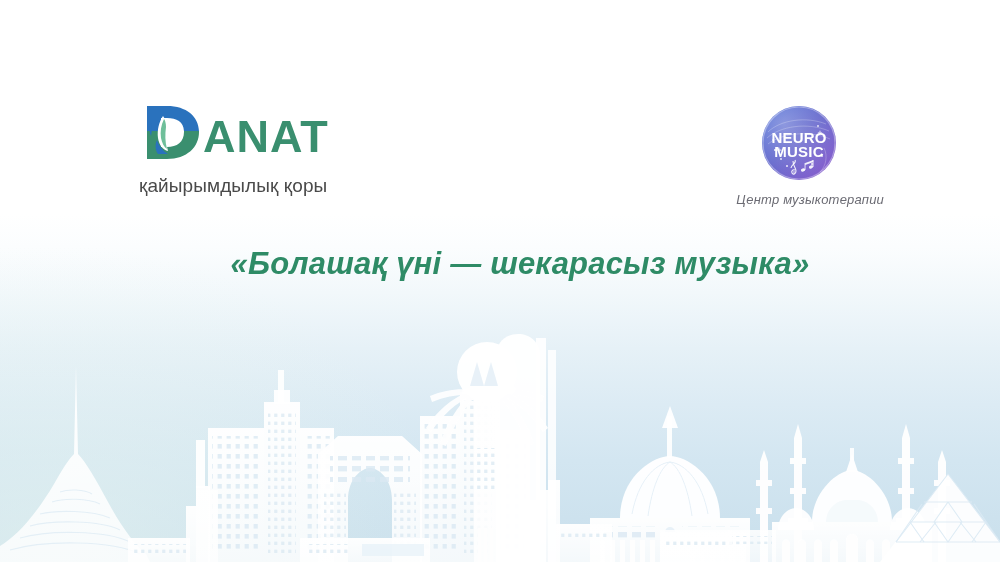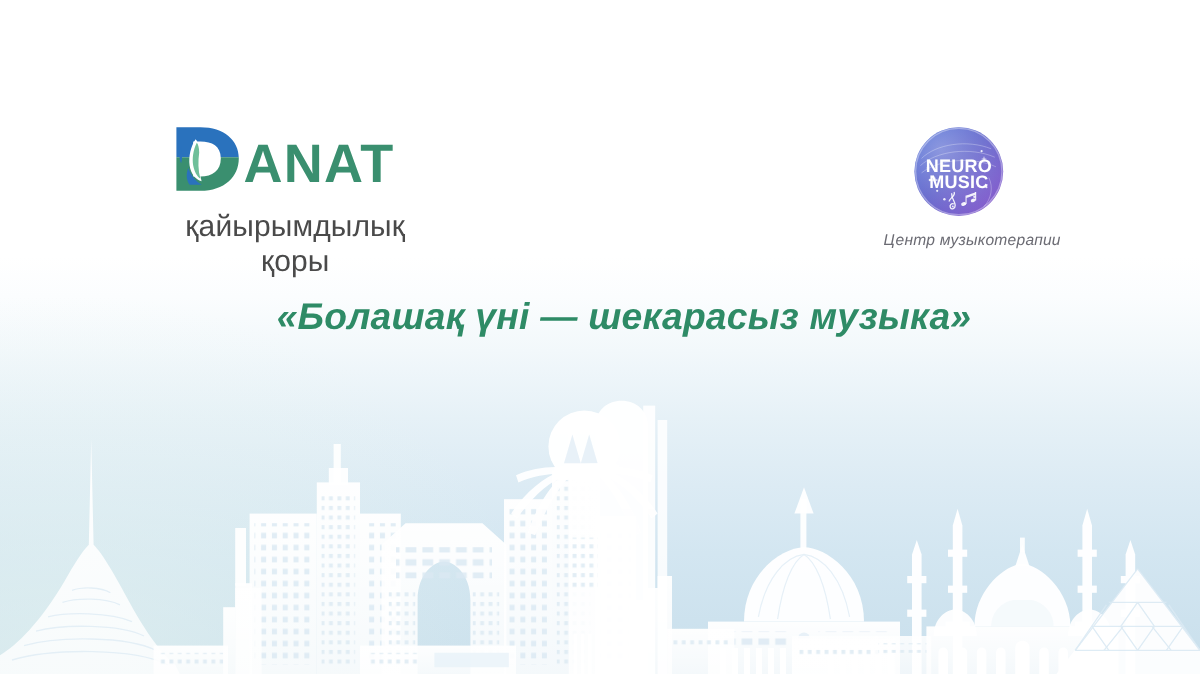--- a/index.html
+++ b/index.html
@@ -60,24 +60,24 @@
   
   .danat-block {
     position:absolute;
     left:137px; top:104px;
     width:230px;
   }
   .danat-mark { position:relative; height:62px; }
   .danat-mark svg { display:block; }
   .danat-sub {
     margin-top:9px;
-    font-size:25px;
+    font-size:19px;
     color:#4a4a4a;
     letter-spacing:.1px;
-    text-align:center;
+    text-align:left;
     width:214px;
     margin-left:2px;
   }
 
   
   .neuro-block {
     position:absolute;
     left:714px; top:104px;
     width:170px;
     text-align:right;

